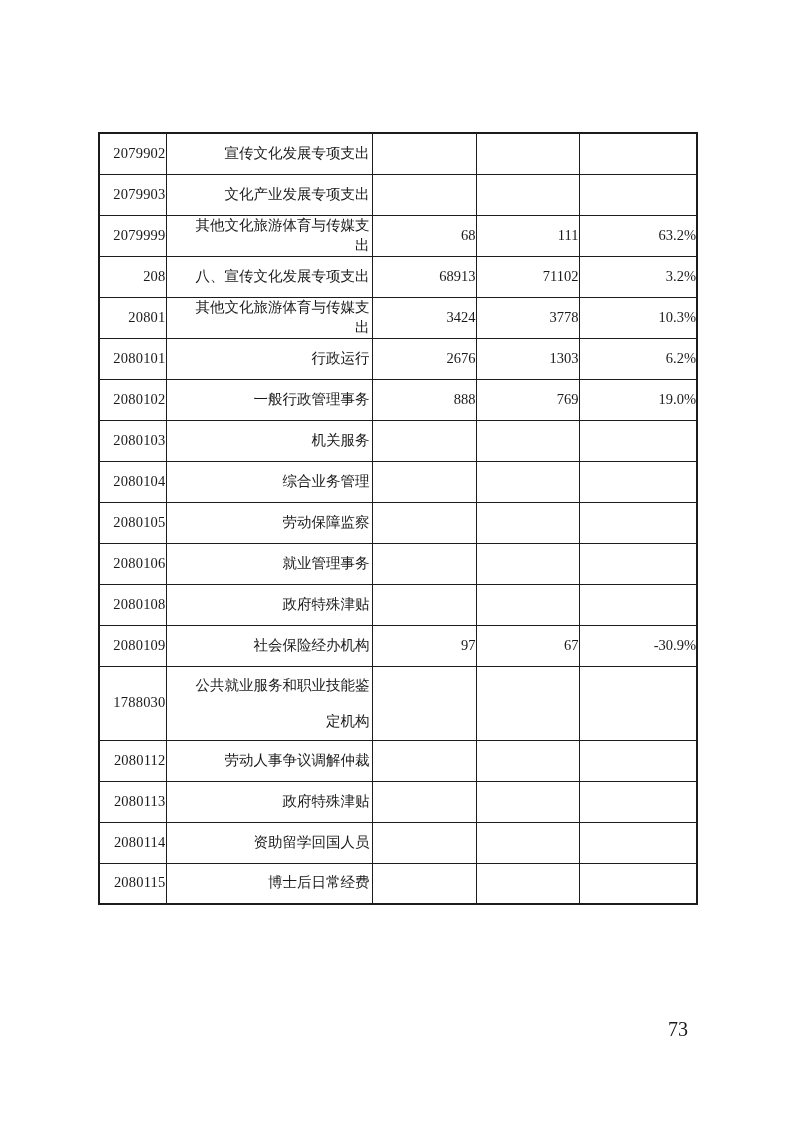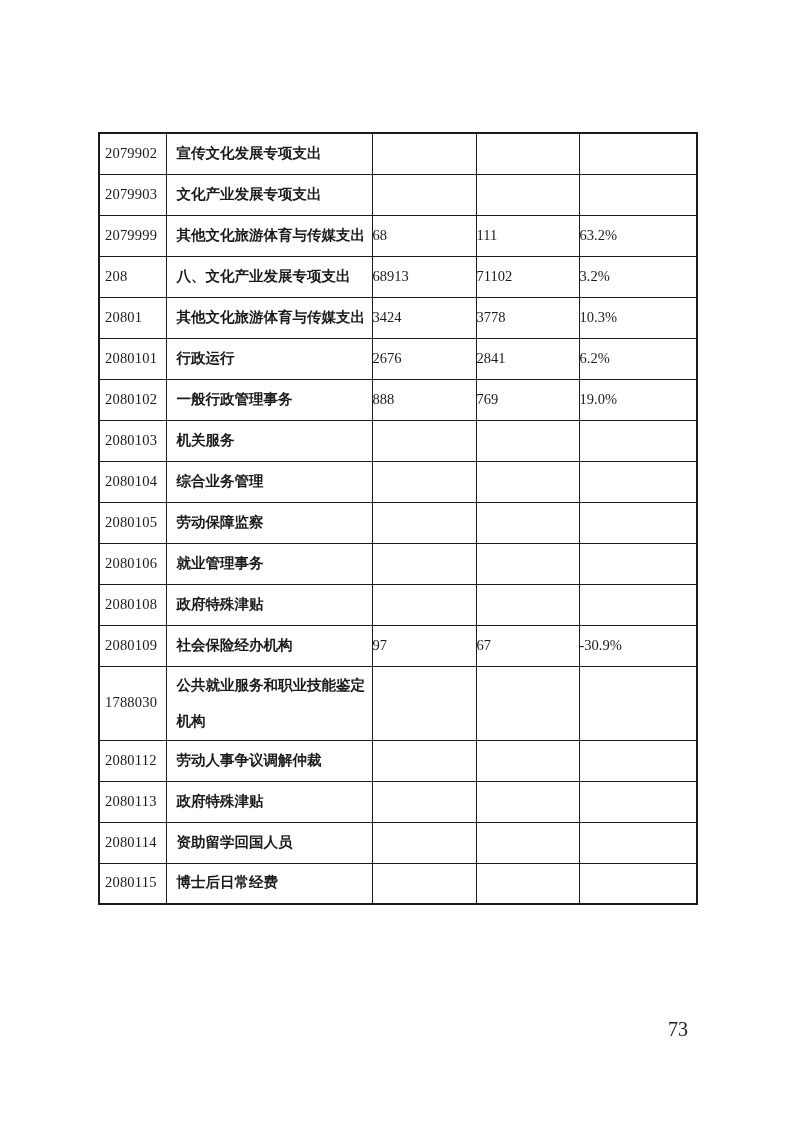--- a/index.html
+++ b/index.html
@@ -25,23 +25,23 @@
     border: 1px solid #1c1c1c;
     vertical-align: middle;
     font-size: 14.5px;
     line-height: 1.35;
     padding: 0;
     overflow: hidden;
   }
   tr.row { height: 41px; }
   tr.row.tall { height: 74px; }
   tr.row.tall td.name { line-height: 36px; margin-left: 24px; }
-  td.code { text-align: left; padding-left: 5px; letter-spacing: 0.2px; }
-  td.name { text-align: left; padding-left: 10px; padding-right: 2px; word-break: break-all; font-weight: bold; }
-  td.num, td.pct { text-align: left; margin-left: 34px; }
+  td.code { text-align: right; padding-left: 5px; letter-spacing: 0.2px; }
+  td.name { text-align: right; padding-left: 16px; padding-right: 2px; word-break: break-all; }
+  td.num, td.pct { text-align: right; margin-left: 34px; }
   .page-number {
     position: absolute;
     left: 668px;
     top: 1018px;
     font-size: 20px;
   }
 </style>
 </head>
 <body>
 
@@ -70,37 +70,37 @@
   </tr>
       <tr class="row">
     <td class="code">2079999</td>
     <td class="name">其他文化旅游体育与传媒支出</td>
     <td class="num">68</td>
     <td class="num">111</td>
     <td class="pct">63.2%</td>
   </tr>
       <tr class="row">
     <td class="code">208</td>
-    <td class="name">八、文化产业发展专项支出</td>
+    <td class="name">八、宣传文化发展专项支出</td>
     <td class="num">68913</td>
     <td class="num">71102</td>
     <td class="pct">3.2%</td>
   </tr>
       <tr class="row">
     <td class="code">20801</td>
     <td class="name">其他文化旅游体育与传媒支出</td>
     <td class="num">3424</td>
     <td class="num">3778</td>
     <td class="pct">10.3%</td>
   </tr>
       <tr class="row">
     <td class="code">2080101</td>
     <td class="name">行政运行</td>
     <td class="num">2676</td>
-    <td class="num">2841</td>
+    <td class="num">1303</td>
     <td class="pct">6.2%</td>
   </tr>
       <tr class="row">
     <td class="code">2080102</td>
     <td class="name">一般行政管理事务</td>
     <td class="num">888</td>
     <td class="num">769</td>
     <td class="pct">19.0%</td>
   </tr>
       <tr class="row">

